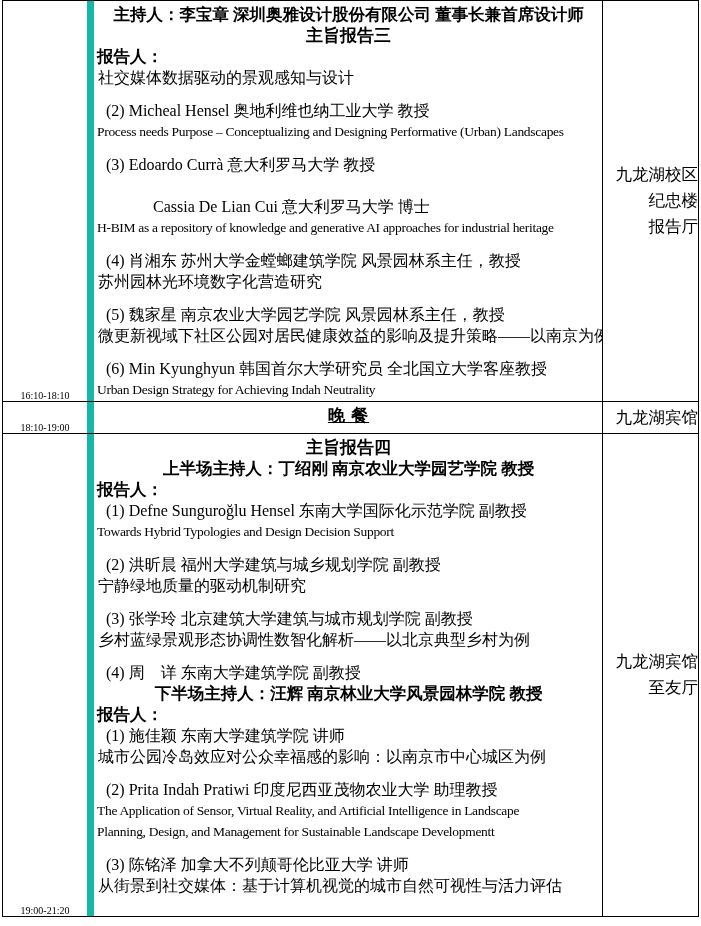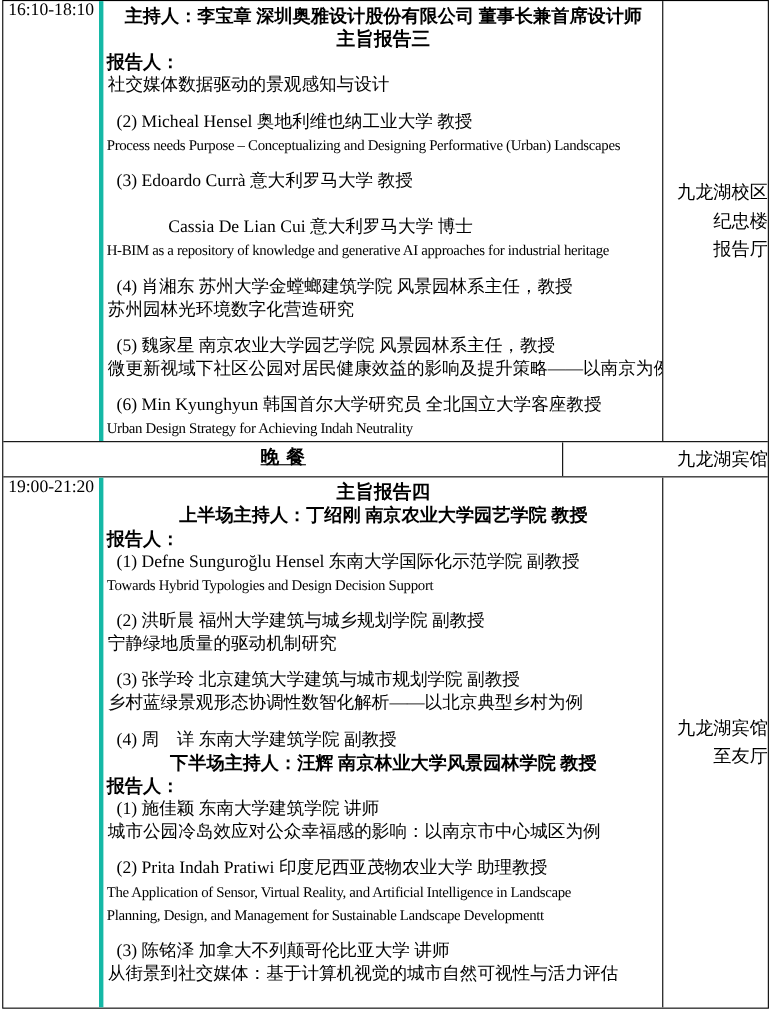--- a/index.html
+++ b/index.html
@@ -29,25 +29,25 @@
   .row:last-child { border-bottom: none; }
   .row-0 { height: 400px; }
   .row-1 { height: 31px; }
   .row-2 { height: 482px; }
   .cell {
     overflow: hidden;
     box-sizing: border-box;
   }
   .cell-time {
     width: 91px;
-    border-right: 4px solid #14b8a6;
+    border-right: 7px solid #14b8a6;
     display: flex;
-    align-items: flex-start;
+    align-items: flex-end;
     justify-content: center;
-    font-size: 16px;
+    font-size: 10px;
     flex: none;
   }
   .cell-content {
     width: 509px;
     border-right: 1px solid #000;
     padding: 3px 2px 0 3px;
     flex: none;
   }
   .cell-location {
     flex: 1;
@@ -103,20 +103,23 @@
         <div class="ln ln-item">(6) Min Kyunghyun 韩国首尔大学研究员 全北国立大学客座教授</div>
         <div class="ln ln-english">Urban Design Strategy for Achieving Indah Neutrality</div>
       </div>
       <div class="cell cell-location">
         <div class="loc-line">九龙湖校区</div>
         <div class="loc-line">纪忠楼</div>
         <div class="loc-line">报告厅</div>
       </div>
     </div>
     <div class="row row-1">
+      <div class="cell cell-time">
+        <div class="time-text">18:10-19:00</div>
+      </div>
       <div class="cell cell-content">
         <div class="ln ln-meal">晚 餐</div>
       </div>
       <div class="cell cell-location">
         <div class="loc-line">九龙湖宾馆</div>
       </div>
     </div>
     <div class="row row-2">
       <div class="cell cell-time">
         <div class="time-text">19:00-21:20</div>

